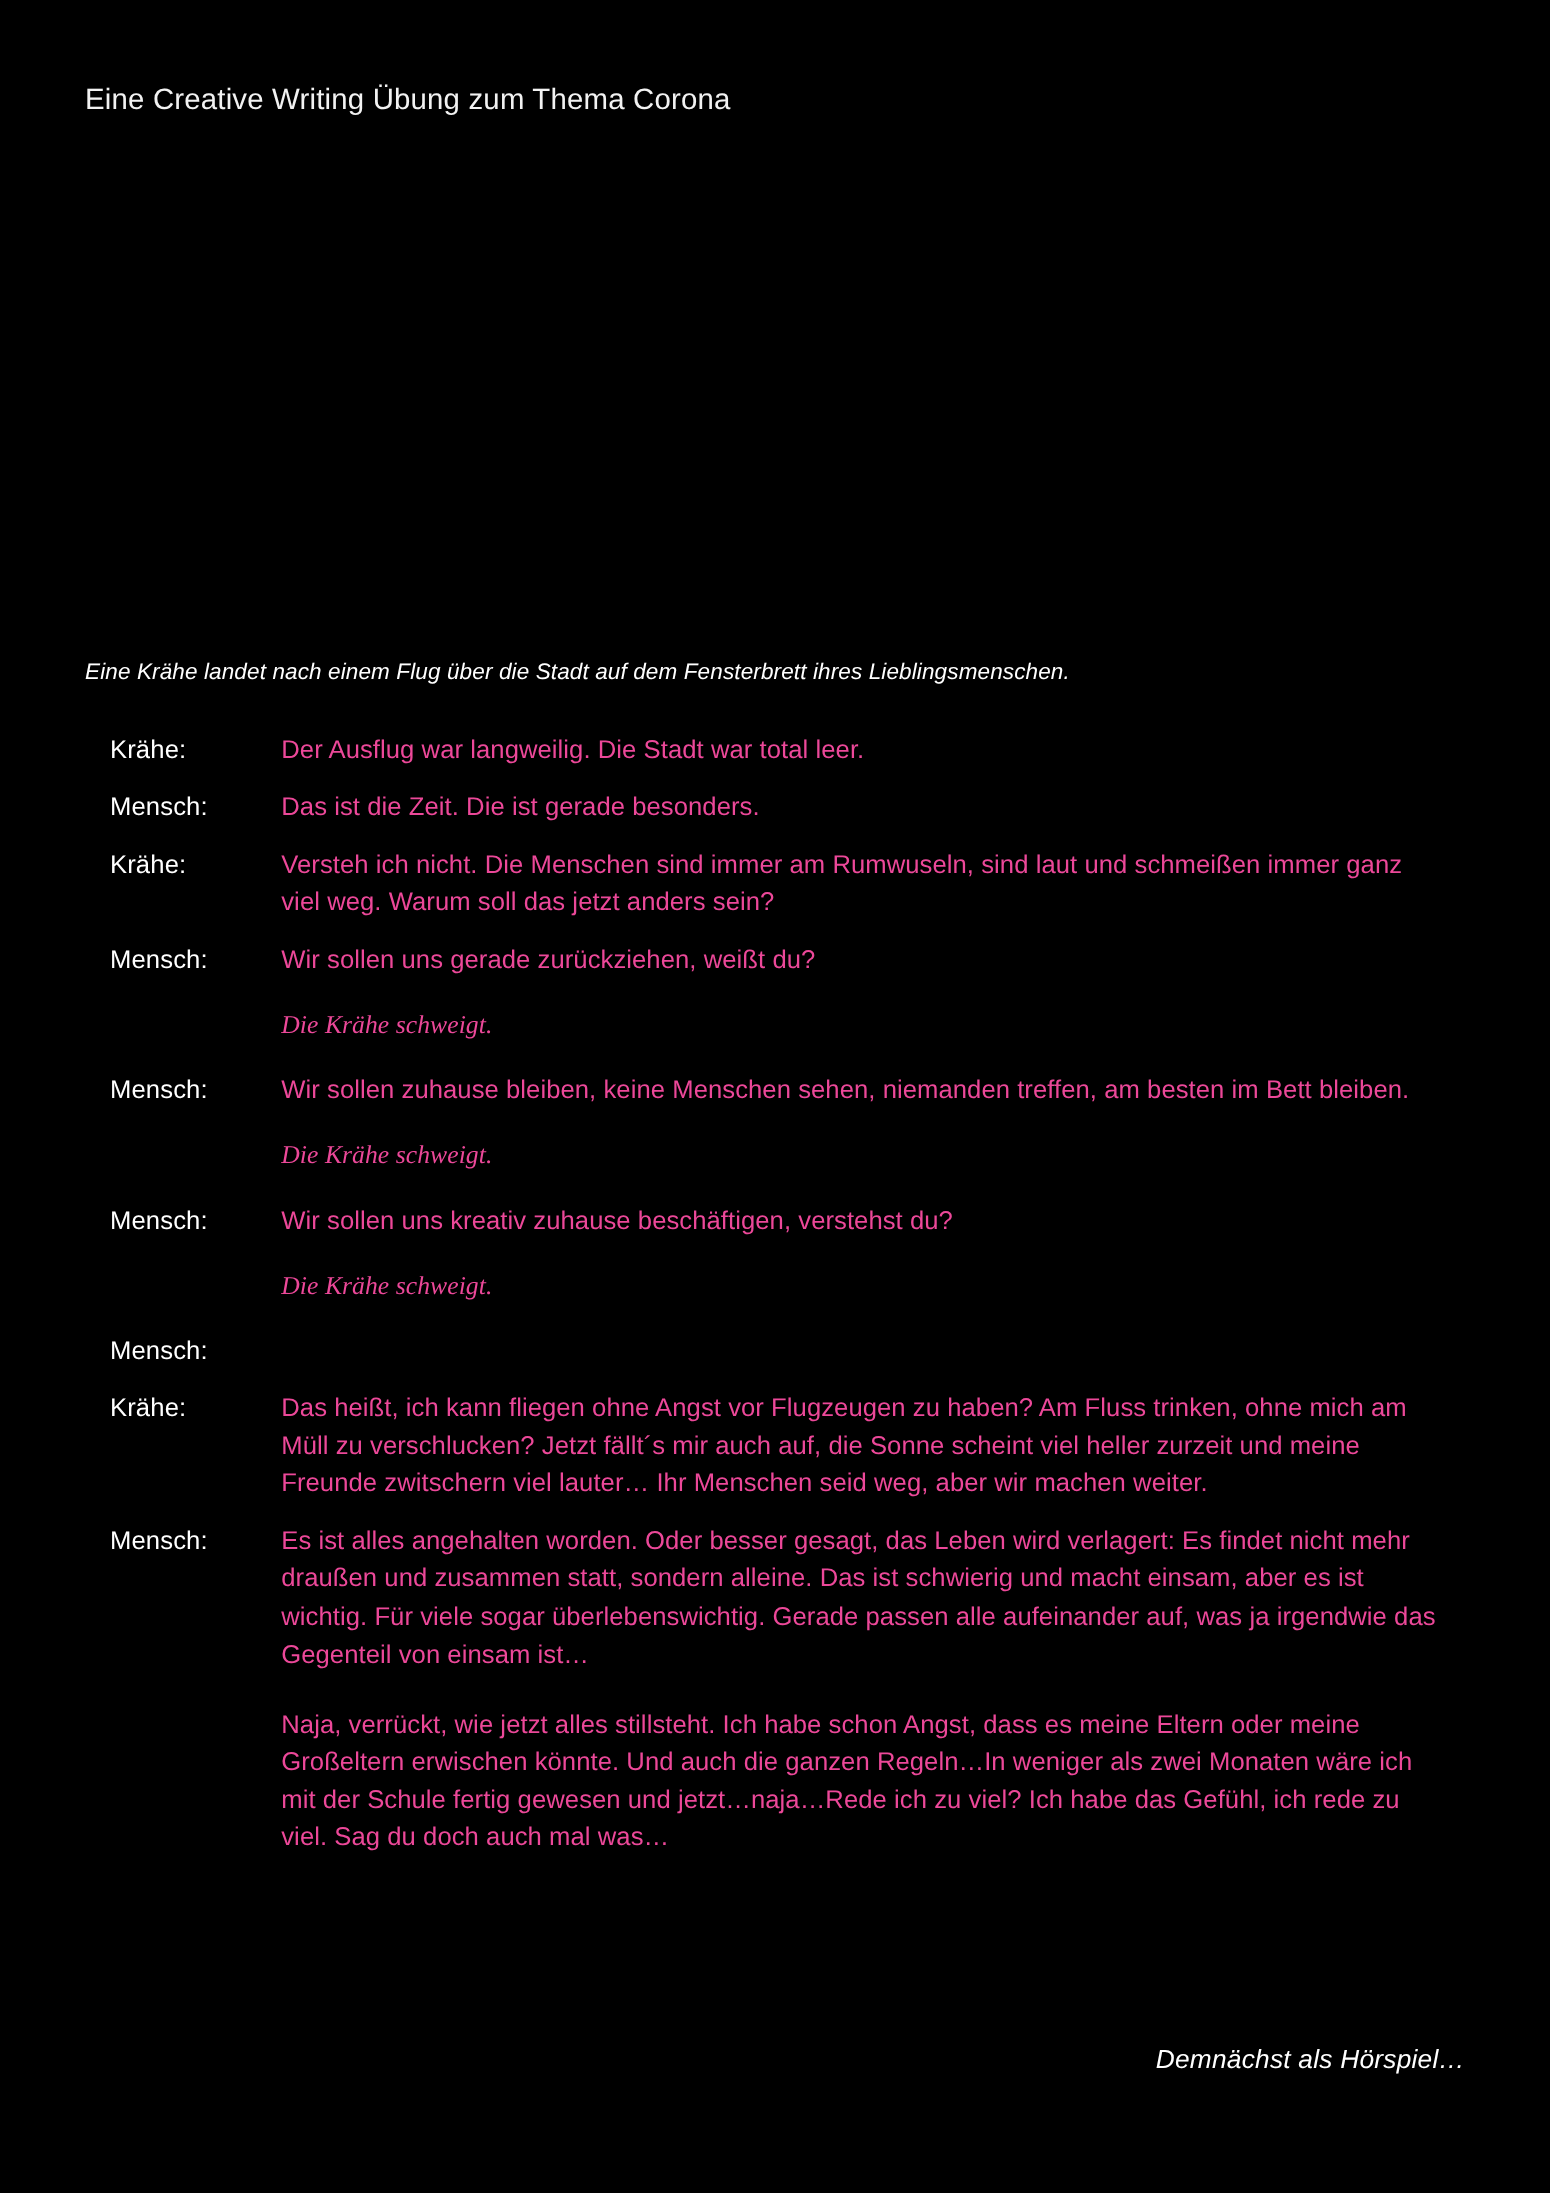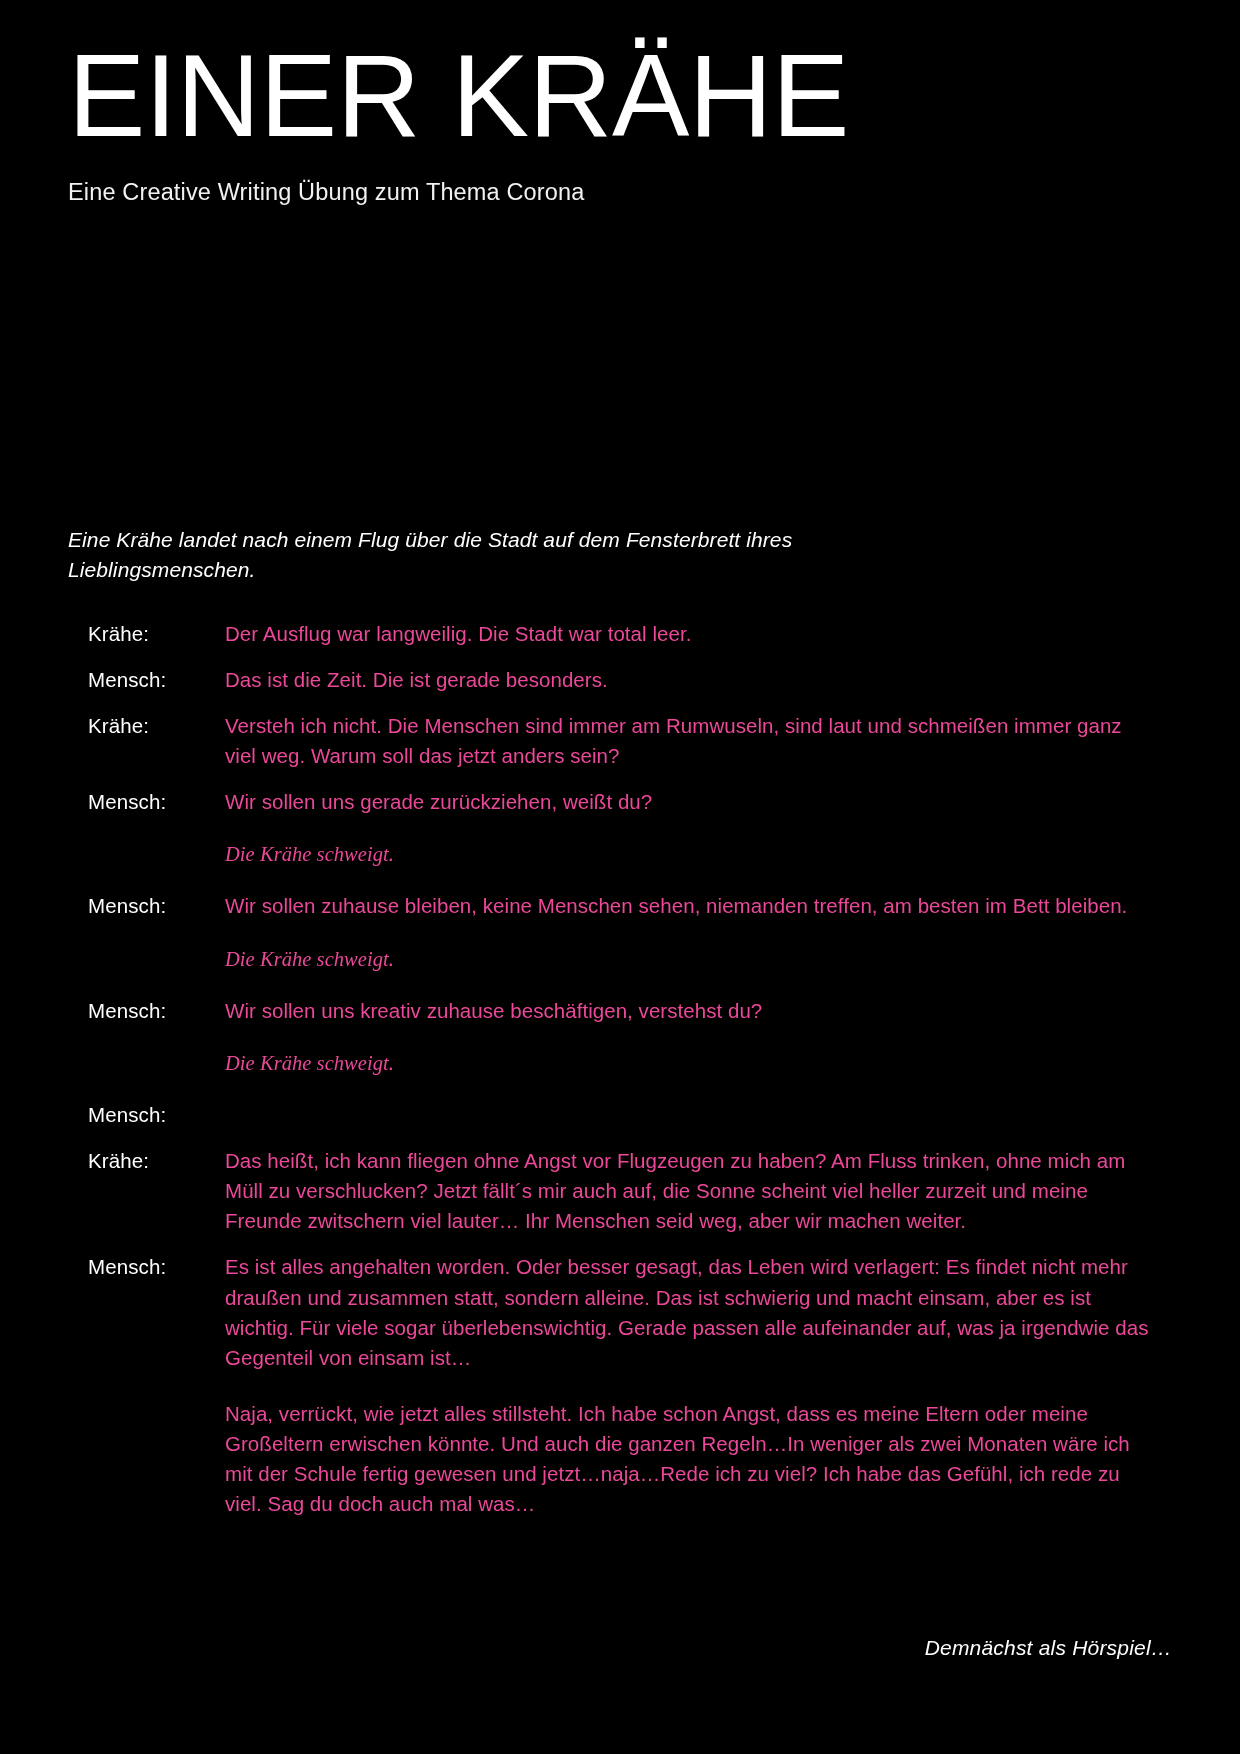--- a/index.html
+++ b/index.html
@@ -48,21 +48,21 @@
   
   .body-block {
     position: absolute;
     left: 68px;
     top: 525px;
     width: 1115px;
   }
 
   .stage-intro {
     font-style: italic;
-    font-size: 21px;
+    font-size: 18px;
     line-height: 1.42;
     letter-spacing: 0.1px;
     margin-bottom: 34px;
     max-width: 830px;
   }
 
   .dialogue {
     display: block;
     margin-left: 20px;
   }
@@ -119,21 +119,20 @@
     text-align: left;
     color: #ffffff;
   }
 </style>
 </head>
 <body>
 
 <div class="page">
 
   <div class="masthead">
-    <div class="title-line l2">EINER KRÄHE</div>
     <div class="subtitle">Eine Creative Writing Übung zum Thema Corona</div>
   </div>
 
   <div class="body-block">
 
     <div class="stage-intro">Eine Krähe landet nach einem Flug über die Stadt auf dem Fensterbrett ihres Lieblingsmenschen.</div>
 
     <div class="dialogue">
 
       <div class="line">

